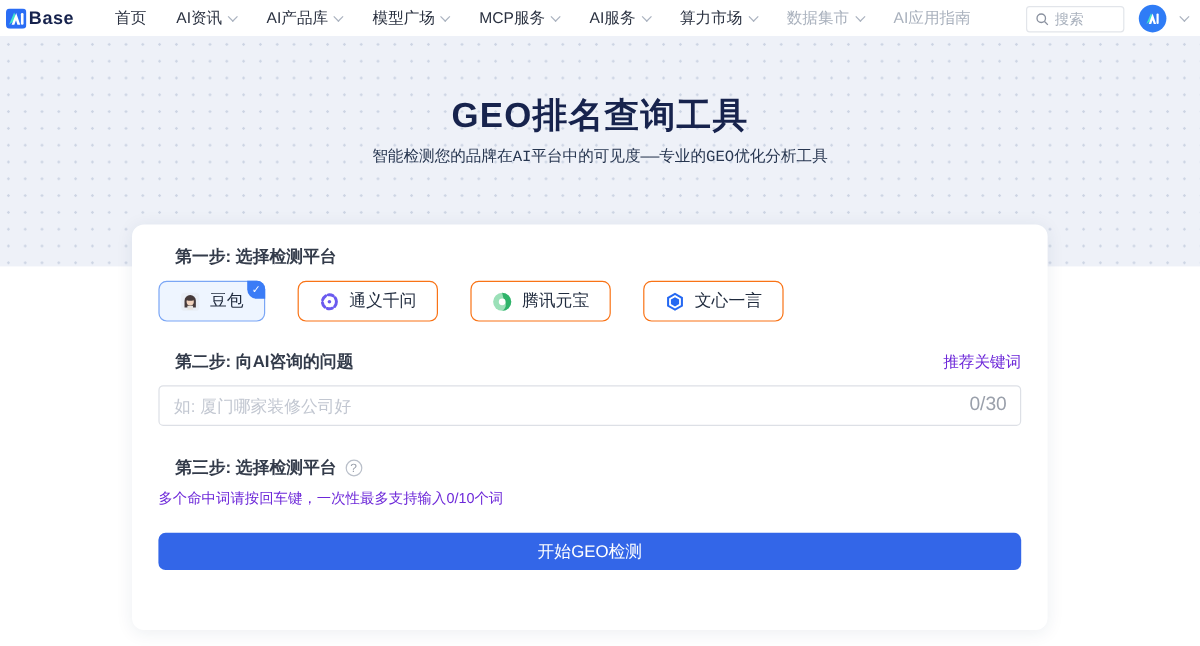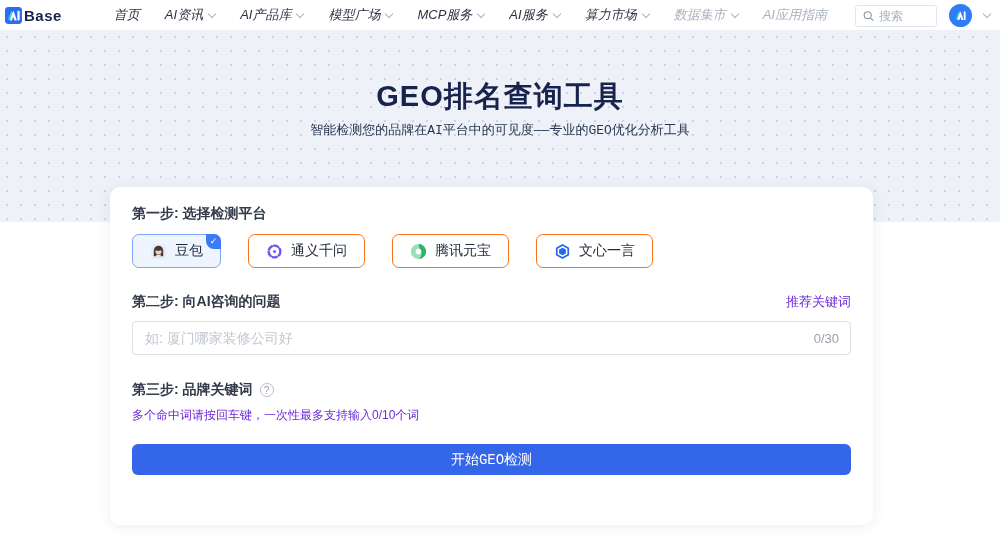--- a/index.html
+++ b/index.html
@@ -4,21 +4,21 @@
 <style>
   * { margin:0; padding:0; box-sizing:border-box; }
   html,body { width:1000px; height:538px; overflow:hidden; background:#fff;
     font-family:"Liberation Sans","DejaVu Sans",sans-serif; }
 
   
   .nav { position:absolute; left:0; top:0; width:1000px; height:30px; background:#fff;
     display:flex; align-items:center; padding:0 10px 0 5px; z-index:30; }
   .logo { display:flex; align-items:center; gap:2px; cursor:pointer; }
   .logo-text { font-size:15px; font-weight:700; color:#17234d; letter-spacing:.5px; }
-  .nav-menu { display:flex; align-items:center; margin-left:52px; gap:25px;font-style:italic; }
+  .nav-menu { display:flex; align-items:center; margin-left:34px; gap:25px; }
   .nav-item { display:flex; align-items:center; font-size:13px; color:#2a3140; cursor:pointer; white-space:nowrap; }
   .nav-item.muted { color:#a9b1bd; }
   .chev { width:6px; height:6px; border-right:1.3px solid #aab2bf; border-bottom:1.3px solid #aab2bf;
     transform:rotate(45deg); display:inline-block; margin-left:6px; margin-top:-3px; }
   .nav-right { margin-left:auto; display:flex; align-items:flex-end; gap:12px; }
   .search-box { width:82px; height:22px; border:1px solid #e2e5ea; border-radius:3px;
     display:flex; align-items:center; padding:0 7px; gap:5px; background:#fff; }
   .search-box input { border:none; outline:none; width:50px; font-size:12px; color:#333; background:transparent; }
   .search-box input::placeholder { color:#a9b1bd; }
   .avatar { width:23px; height:23px; border-radius:50%; background:#2f7cf6; display:flex;
@@ -26,41 +26,41 @@
 
   
   .hero { position:absolute; left:0; top:30px; width:1000px; height:192px; background:#eef1f8;
     background-image:radial-gradient(#ccd4e3 1px, transparent 1.2px); background-size:14px 14px; }
   .hero-title { margin-top:47px; text-align:center; font-size:29px; font-weight:700; color:#17234d; letter-spacing:1px; }
   .hero-sub { margin-top:4px; text-align:center; font-size:13px; color:#273650;font-family:Liberation Mono, monospace; }
 
   
   .card { position:absolute; left:110px; top:187px; width:763px; height:338px; background:#fff;
     border-radius:10px; box-shadow:0 2px 14px rgba(30,50,90,.08); padding:18px 22px; z-index:20; }
-  .step-label { font-size:14px; color:#333b4a; font-weight:600; display:flex; align-items:center; }
+  .step-label { font-size:14px; color:#333b4a; font-weight:600; display:flex; align-items:center;margin-left:14px; }
   .platforms { display:flex; gap:27px; margin-top:11px; }
   .platform { position:relative; height:34px; display:flex; align-items:center; gap:8px; padding:0 17px;
     border:1px solid #f97316; border-radius:7px; background:#fff; font-size:14px; color:#1f2a3d; cursor:pointer; }
   .platform.selected { background:#eef5ff; border-color:#7aa6f5; }
   .check-badge { position:absolute; top:-1px; right:-1px; width:15px; height:15px; background:#3b7cf6;
     border-radius:0 7px 0 8px; }
   .check-badge::after { content:"✓"; color:#fff; font-size:9px; line-height:14px; display:block; text-align:center; }
   .step-row { display:flex; align-items:center; justify-content:space-between; margin-top:25px; }
   .link { font-size:13px; color:#6d28d9; cursor:pointer; font-weight:400; }
   .input-wrap { position:relative; margin-top:10px; }
   .text-input { width:100%; height:34px; border:1px solid #dde0e6; border-radius:4px; padding:0 52px 0 12px;
     font-size:14px; color:#333; outline:none; background:#fff; }
   .text-input::placeholder { color:#c2c7d1; }
-  .counter { position:absolute; right:12px; top:50%; transform:translateY(-50%); font-size:13px; color:#9aa0ab; }
+  .counter { position:absolute; right:12px; top:50%; transform:translateY(-50%); font-size:16px; color:#9aa0ab; }
   .step3-row { margin-top:26px; display:flex; align-items:center; }
   .help-icon { width:14px; height:14px; border:1px solid #b9bfc9; border-radius:50%; margin-left:7px;
     color:#9aa0ab; font-size:10px; line-height:13px; text-align:center; font-weight:400; cursor:pointer; }
   .hint { margin-top:8px; font-size:12px; color:#6d28d9; }
   .submit-btn { margin-top:20px; width:100%; height:31px; background:#3366e8; border:none; border-radius:6px;
-    color:#fff; font-size:14px; cursor:pointer; display:flex; align-items:center; justify-content:center;font-family:Liberation Mono, monospace; }
+    color:#fff; font-size:14px; cursor:pointer; display:flex; align-items:center; justify-content:center; }
   .icon16 { width:17px; height:17px; display:inline-flex; }
 </style>
 </head>
 <body>
 
 <div class="nav">
   <div class="logo">
     <svg class="icon16" viewBox="0 0 20 20" width="19" height="19">
       <rect x="0" y="0" width="20" height="20" rx="4" fill="#2a6df5"></rect>
       <polygon points="3,16 8,4 10.5,10" fill="#3fe3cc"></polygon>
@@ -174,19 +174,19 @@
   <div class="step-row">
     <div class="step-label">第二步: 向AI咨询的问题</div>
     <span class="link">推荐关键词</span>
   </div>
   <div class="input-wrap">
     <input class="text-input" placeholder="如: 厦门哪家装修公司好" style="">
     <span class="counter">0/30</span>
   </div>
 
   <div class="step3-row">
-    <div class="step-label">第三步: 品牌关键词</div>
+    <div class="step-label">第三步: 选择检测平台</div>
     <span class="help-icon">?</span>
   </div>
   <div class="hint">多个命中词请按回车键，一次性最多支持输入0/10个词</div>
 
   <button class="submit-btn">开始GEO检测</button>
 </div>
 
 </body></html>

